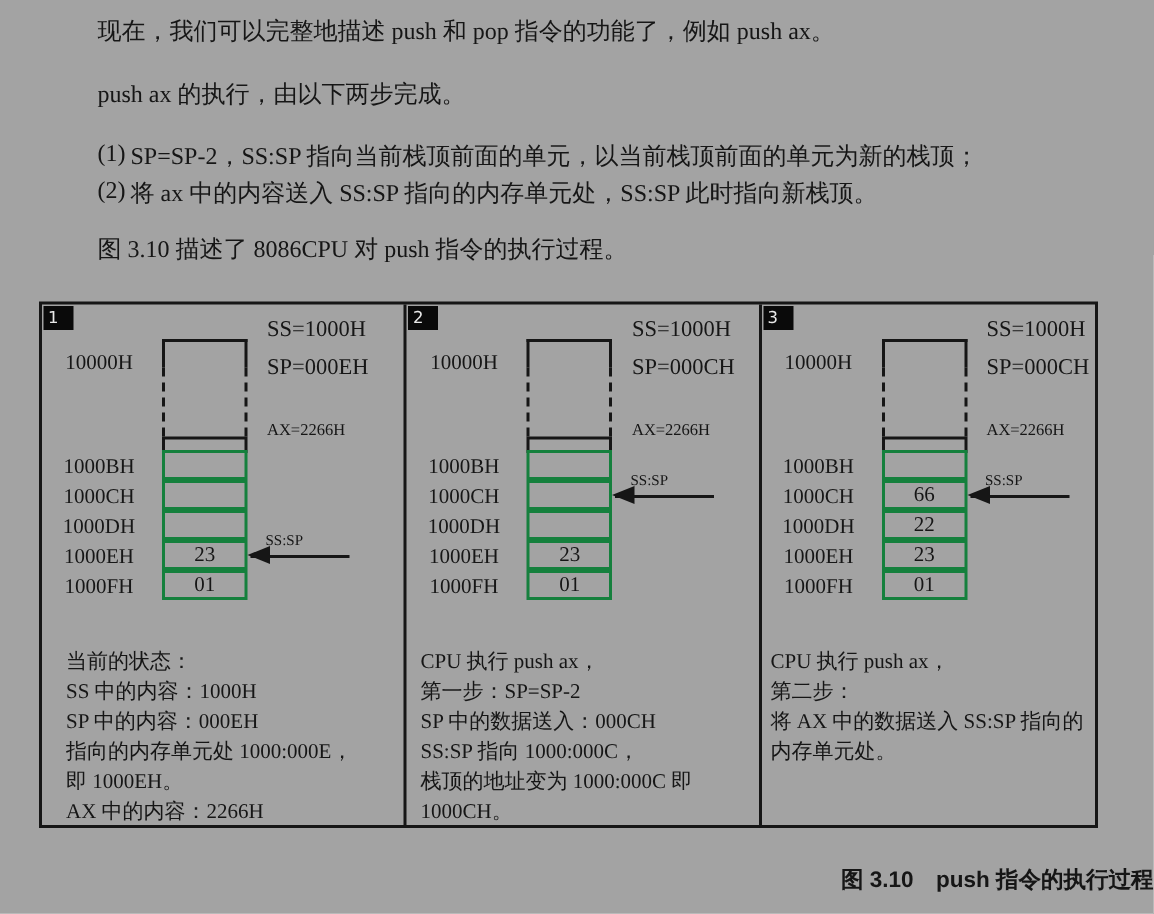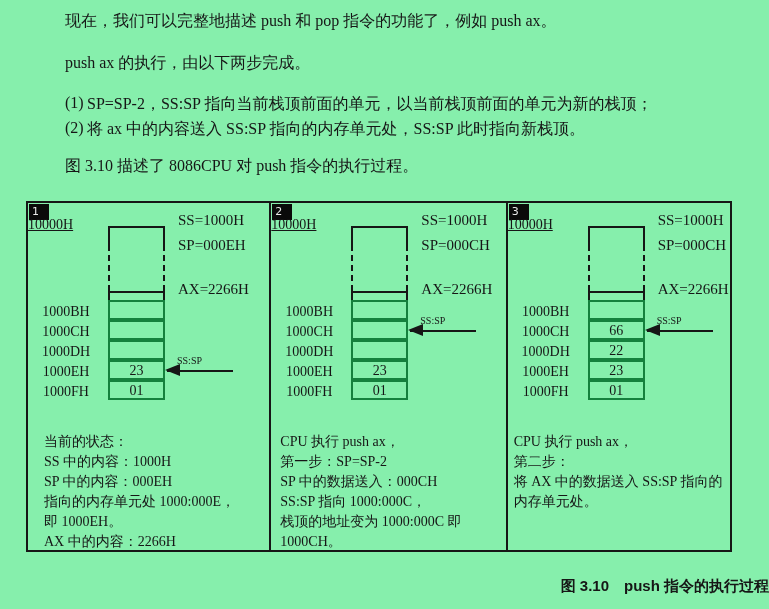--- a/index.html
+++ b/index.html
@@ -1,18 +1,18 @@
 <!DOCTYPE html>
 <html><head>
 <meta charset="utf-8">
 <style>
   html,body{margin:0;padding:0;}
   .page{
     position:relative; width:769px; height:609px; overflow:hidden;
-    background:#86efac; color:#161616;
+    background:#a3a3a3; color:#161616;
     font-family:"Liberation Serif","DejaVu Serif",serif;
   }
   .tline{position:absolute; left:65px; margin:0; font-size:16px; white-space:nowrap;}
   .step{display:flex;}
   .stepnum{width:22px; flex:0 0 auto;}
 
   
   .figure{
     position:absolute; left:26px; top:201px; width:706px; height:351px;
     border:2px solid #161616; box-sizing:border-box; display:flex;
@@ -21,42 +21,42 @@
   .panel.p1{width:242px;}
   .panel.p2{width:237px; border-left:2px solid #161616;}
   .panel.p3{width:225px; border-left:2px solid #161616;}
   .pnum{
     position:absolute; left:1px; top:1px; width:20px; height:16px;
     background:#0a0a0a; color:#e8e8e8;
     font-family:"DejaVu Sans",sans-serif; font-size:11px; line-height:15px;
     padding-left:3px; box-sizing:border-box;
   }
   .diagram{position:absolute; left:0; top:0; width:100%; height:228px; font-size:14px;}
-  .topaddr{position:absolute; left:0; top:14px; width:76px; text-align:left;text-decoration:underline;}
+  .topaddr{position:absolute; left:0; top:32px; width:76px; text-align:center;}
   .cap{
     position:absolute; left:80px; top:23px; width:57px; height:19px;
     border:2px solid #161616; border-bottom:none; box-sizing:border-box;
   }
   .dash{
     position:absolute; left:80px; top:42px; width:57px; height:46px;
     border-left:2px dashed #161616; border-right:2px dashed #161616; box-sizing:border-box;
   }
   .thincell{
     position:absolute; left:80px; top:88px; width:57px; height:11px;
     border:2px solid #161616; box-sizing:border-box;
   }
   .rows{position:absolute; left:0; top:99px;}
   .mrow{display:flex; height:20px;}
   .mlabel{width:76px; text-align:center; padding-right:4px; line-height:20px; flex:0 0 auto;}
   .mcell{
     width:57px; height:20px; box-sizing:border-box; margin-top:-2px;
     border:2px solid #15803d; text-align:center; line-height:17px; flex:0 0 auto;
   }
   .regs{position:absolute; left:150px; top:5px; font-size:15px; line-height:25px; white-space:nowrap;}
-  .ax{position:absolute; left:150px; top:78px; font-size:15px; white-space:nowrap;}
+  .ax{position:absolute; left:150px; top:78px; font-size:11px; white-space:nowrap;}
   .ssarrow{position:absolute; left:139px; width:66px;}
   .ssarrow .lbl{font-size:10px; line-height:15px; padding-left:10px;}
   .ssarrow .shaft{position:relative; height:0; border-top:2px solid #161616; margin-top:2px;}
   .ssarrow .shaft::before{
     content:""; position:absolute; left:-2px; top:-8px; width:0; height:0;
     border-right:15px solid #161616; border-top:6.5px solid transparent; border-bottom:6.5px solid transparent;
   }
   .desc{position:absolute; top:229px; font-size:14px; line-height:20px; white-space:nowrap;}
   .p1 .desc{left:16px;}
   .p2 .desc{left:9px;}

